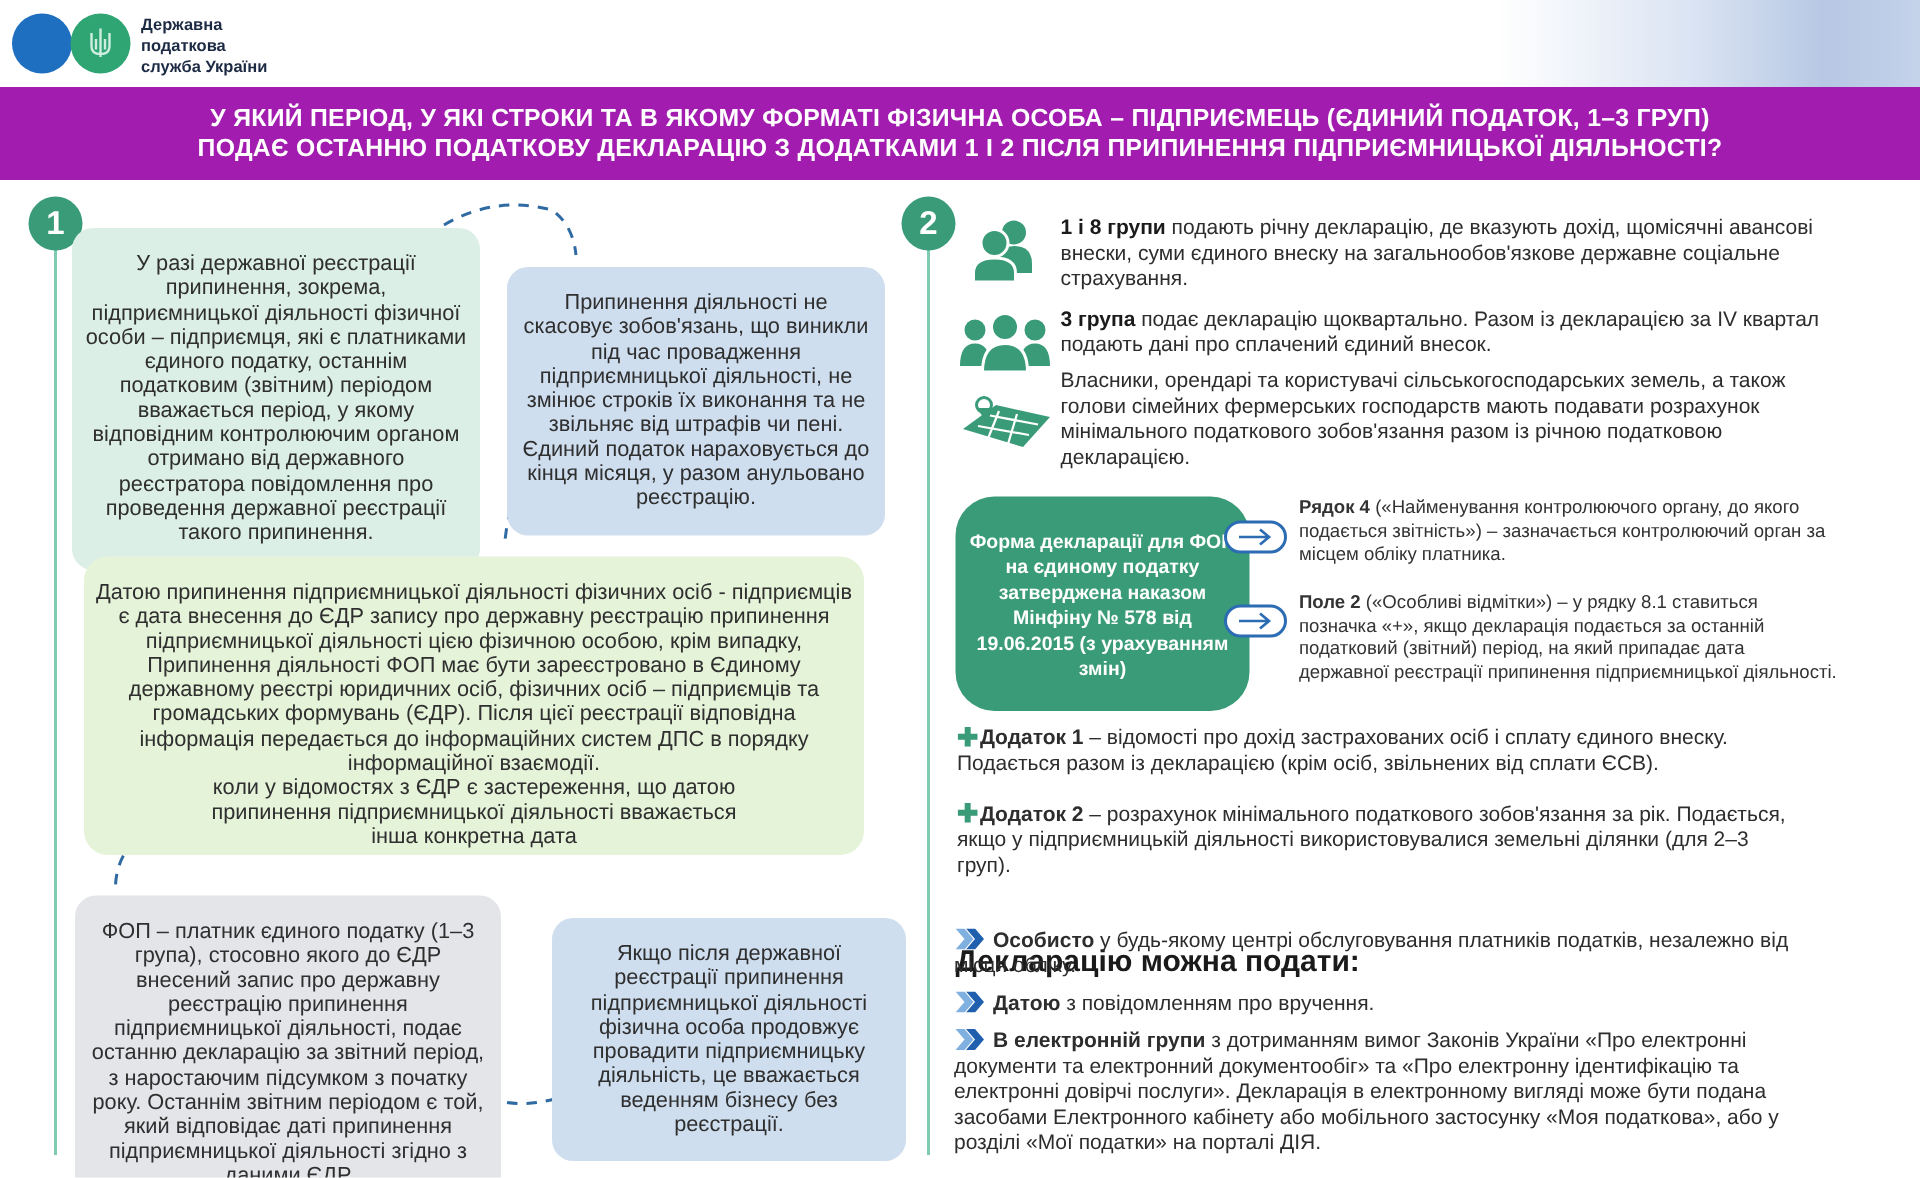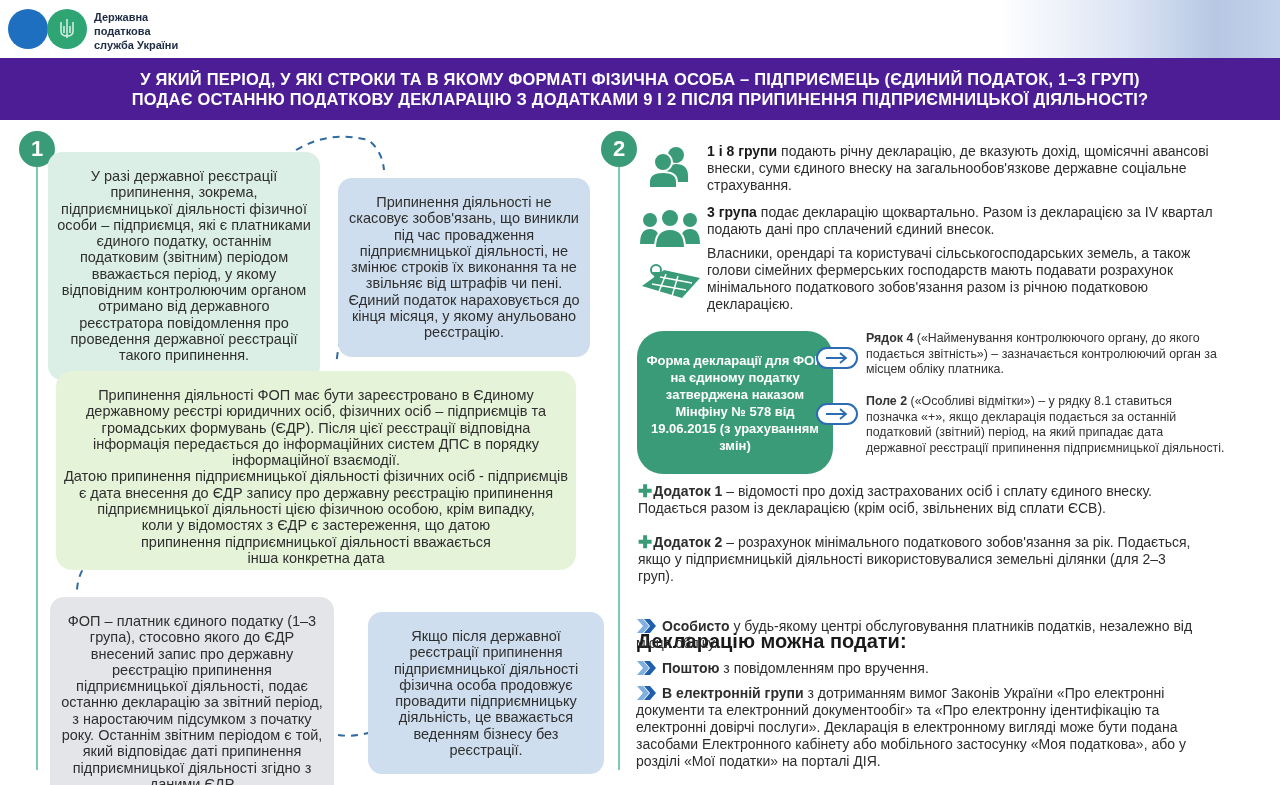--- a/index.html
+++ b/index.html
@@ -5,21 +5,21 @@
   * { box-sizing: border-box; margin: 0; padding: 0; }
   html, body { width: 1280px; height: 785px; overflow: hidden; background: #ffffff; }
   body { font-family: "Liberation Sans", sans-serif; color: #2b2b2b; position: relative; }
 
   
   .top-bar { position: absolute; left: 0; top: 0; width: 1280px; height: 58px;
     background: linear-gradient(90deg, #ffffff 0%, #ffffff 78%, #dbe4f3 88%, #b7c8e4 95%, #c4d2ea 100%); }
   .logo-blue { position: absolute; left: 8px; top: 9px; width: 40px; height: 40px; border-radius: 50%; background: #1f6fc0; }
   .logo-green { position: absolute; left: 47px; top: 9px; width: 40px; height: 40px; border-radius: 50%; background: #2ea573; display:flex; align-items:center; justify-content:center; }
   .logo-text { position: absolute; left: 94px; top: 10px; font-size: 11px; font-weight: bold; line-height: 14px; color: #1d2a44; }
-  .title-band { position: absolute; left: 0; top: 58px; width: 1280px; height: 62px; background: #4c1d95;
+  .title-band { position: absolute; left: 0; top: 58px; width: 1280px; height: 62px; background: #a21caf;
     color: #fff; text-align: center; font-weight: bold; font-size: 16.5px; line-height: 20px; padding-top: 11px; letter-spacing: 0.2px; }
   .title-band span { display: block; }
 
   
   .num { position: absolute; width: 36px; height: 36px; border-radius: 50%; background: #3a9b78; color: #fff;
     font-weight: bold; font-size: 22px; display: flex; align-items: center; justify-content: center; }
   .rail { position: absolute; width: 2px; background: #7fcbb1; }
 
   
   .bubble { position: absolute; text-align: center; font-size: 14.5px; line-height: 16.3px; color: #2f2f2f; padding: 16px 8px; border-radius: 14px; }
@@ -57,38 +57,38 @@
       </svg>
   </div>
   <div class="logo-text">
     <div>Державна</div>
     <div>податкова</div>
     <div>служба України</div>
   </div>
 </div>
 <div class="title-band">
   <span>У ЯКИЙ ПЕРІОД, У ЯКІ СТРОКИ ТА В ЯКОМУ ФОРМАТІ ФІЗИЧНА ОСОБА – ПІДПРИЄМЕЦЬ (ЄДИНИЙ ПОДАТОК, 1–3 ГРУП)</span>
-  <span>ПОДАЄ ОСТАННЮ ПОДАТКОВУ ДЕКЛАРАЦІЮ З ДОДАТКАМИ 9 І 2 ПІСЛЯ ПРИПИНЕННЯ ПІДПРИЄМНИЦЬКОЇ ДІЯЛЬНОСТІ?</span>
+  <span>ПОДАЄ ОСТАННЮ ПОДАТКОВУ ДЕКЛАРАЦІЮ З ДОДАТКАМИ 1 І 2 ПІСЛЯ ПРИПИНЕННЯ ПІДПРИЄМНИЦЬКОЇ ДІЯЛЬНОСТІ?</span>
 </div>
 
 <div class="rail" style="left:36px; top:150px; height:620px;"></div>
 <div class="num" style="left:19px; top:131px;">1</div>
 
 <svg class="dash" style="left:0;top:0;" width="640" height="785">
   <path d="M296 150 Q330 130 368 140 Q382 150 384 170" stroke="#2f6aa3" stroke-width="2" stroke-dasharray="7 6" fill="none"></path>
   <path d="M355 318 Q342 330 338 350 L336 365" stroke="#2f6aa3" stroke-width="2" stroke-dasharray="7 6" fill="none"></path>
   <path d="M90 560 Q78 572 77 590" stroke="#2f6aa3" stroke-width="2" stroke-dasharray="7 6" fill="none"></path>
   <path d="M338 735 Q360 738 382 728" stroke="#2f6aa3" stroke-width="2" stroke-dasharray="7 6" fill="none"></path>
 </svg>
 
 <div class="bubble b-green" style="left:48px; top:152px; width:272px;">У разі державної реєстрації припинення, зокрема, підприємницької діяльності фізичної особи – підприємця, які є платниками єдиного податку, останнім податковим (звітним) періодом вважається період, у якому відповідним контролюючим органом отримано від державного реєстратора повідомлення про проведення державної реєстрації такого припинення.</div>
-<div class="bubble b-blue" style="left:338px; top:178px; width:252px;">Припинення діяльності не скасовує зобов'язань, що виникли під час провадження підприємницької діяльності, не змінює строків їх виконання та не звільняє від штрафів чи пені. Єдиний податок нараховується до кінця місяця, у якому анульовано реєстрацію.</div>
+<div class="bubble b-blue" style="left:338px; top:178px; width:252px;">Припинення діяльності не скасовує зобов'язань, що виникли під час провадження підприємницької діяльності, не змінює строків їх виконання та не звільняє від штрафів чи пені. Єдиний податок нараховується до кінця місяця, у разом анульовано реєстрацію.</div>
 <div class="bubble b-lime" style="left:56px; top:371px; width:520px; padding-bottom:4px; border-radius:16px;">
+  <div>Датою припинення підприємницької діяльності фізичних осіб - підприємців є дата внесення до ЄДР запису про державну реєстрацію припинення підприємницької діяльності цією фізичною особою, крім випадку,</div>
   <div style="padding:0 18px;">Припинення діяльності ФОП має бути зареєстровано в Єдиному державному реєстрі юридичних осіб, фізичних осіб – підприємців та громадських формувань (ЄДР). Після цієї реєстрації відповідна інформація передається до інформаційних систем ДПС в порядку інформаційної взаємодії.</div>
-  <div>Датою припинення підприємницької діяльності фізичних осіб - підприємців є дата внесення до ЄДР запису про державну реєстрацію припинення підприємницької діяльності цією фізичною особою, крім випадку,</div>
   <div style="padding:0 60px;">коли у відомостях з ЄДР є застереження, що датою припинення підприємницької діяльності вважається інша конкретна дата</div>
 </div>
 <div class="bubble b-grey" style="left:50px; top:597px; width:284px;">ФОП – платник єдиного податку (1–3 група), стосовно якого до ЄДР внесений запис про державну реєстрацію припинення підприємницької діяльності, подає останню декларацію за звітний період, з наростаючим підсумком з початку року. Останнім звітним періодом є той, який відповідає даті припинення підприємницької діяльності згідно з даними ЄДР</div>
 <div class="bubble b-blue" style="left:368px; top:612px; width:236px;">Якщо після державної реєстрації припинення підприємницької діяльності фізична особа продовжує провадити підприємницьку діяльність, це вважається веденням бізнесу без реєстрації.</div>
 
 <div class="rail" style="left:618px; top:150px; height:620px;"></div>
 <div class="num" style="left:601px; top:131px;">2</div>
 
 <svg class="icon" style="left:646px; top:144px;" width="46" height="46" viewBox="0 0 46 46">
   <circle cx="30" cy="11" r="8" fill="#3a9b78"></circle>
@@ -134,17 +134,17 @@
 
 <div class="submit-title">Декларацію можна подати:</div>
 
 <div class="way" style="top:618px;"><svg class="chev" viewBox="0 0 22 14">
       <path d="M1 0 L7 0 L13 7 L7 14 L1 14 L7 7 Z" fill="#7fb0e0"></path>
       <path d="M8 0 L14 0 L20 7 L14 14 L8 14 L14 7 Z" fill="#1f5fae"></path>
     </svg><b>Особисто</b><span> у будь-якому центрі обслуговування платників податків, незалежно від місця обліку.</span></div>
 <div class="way" style="top:660px;"><svg class="chev" viewBox="0 0 22 14">
       <path d="M1 0 L7 0 L13 7 L7 14 L1 14 L7 7 Z" fill="#7fb0e0"></path>
       <path d="M8 0 L14 0 L20 7 L14 14 L8 14 L14 7 Z" fill="#1f5fae"></path>
-    </svg><b>Поштою</b><span> з повідомленням про вручення.</span></div>
+    </svg><b>Датою</b><span> з повідомленням про вручення.</span></div>
 <div class="way" style="top:685px;"><svg class="chev" viewBox="0 0 22 14">
       <path d="M1 0 L7 0 L13 7 L7 14 L1 14 L7 7 Z" fill="#7fb0e0"></path>
       <path d="M8 0 L14 0 L20 7 L14 14 L8 14 L14 7 Z" fill="#1f5fae"></path>
     </svg><b>В електронній групи</b><span> з дотриманням вимог Законів України «Про електронні документи та електронний документообіг» та «Про електронну ідентифікацію та електронні довірчі послуги». Декларація в електронному вигляді може бути подана засобами Електронного кабінету або мобільного застосунку «Моя податкова», або у розділі «Мої податки» на порталі ДІЯ.</span></div>
 
 </body></html>

